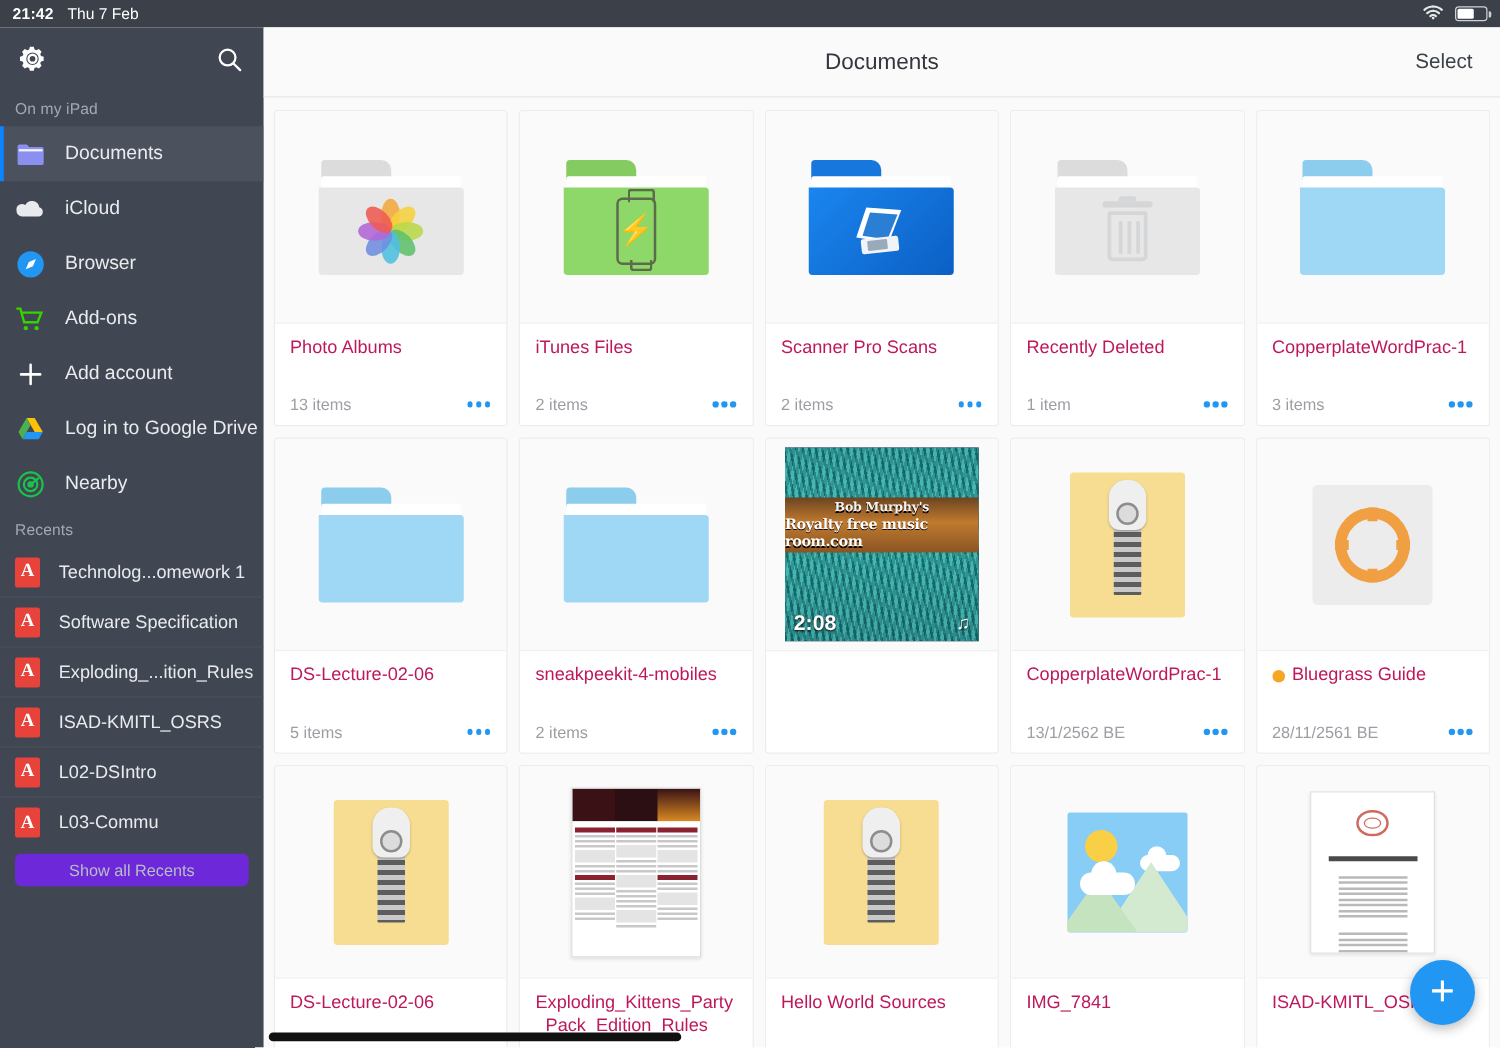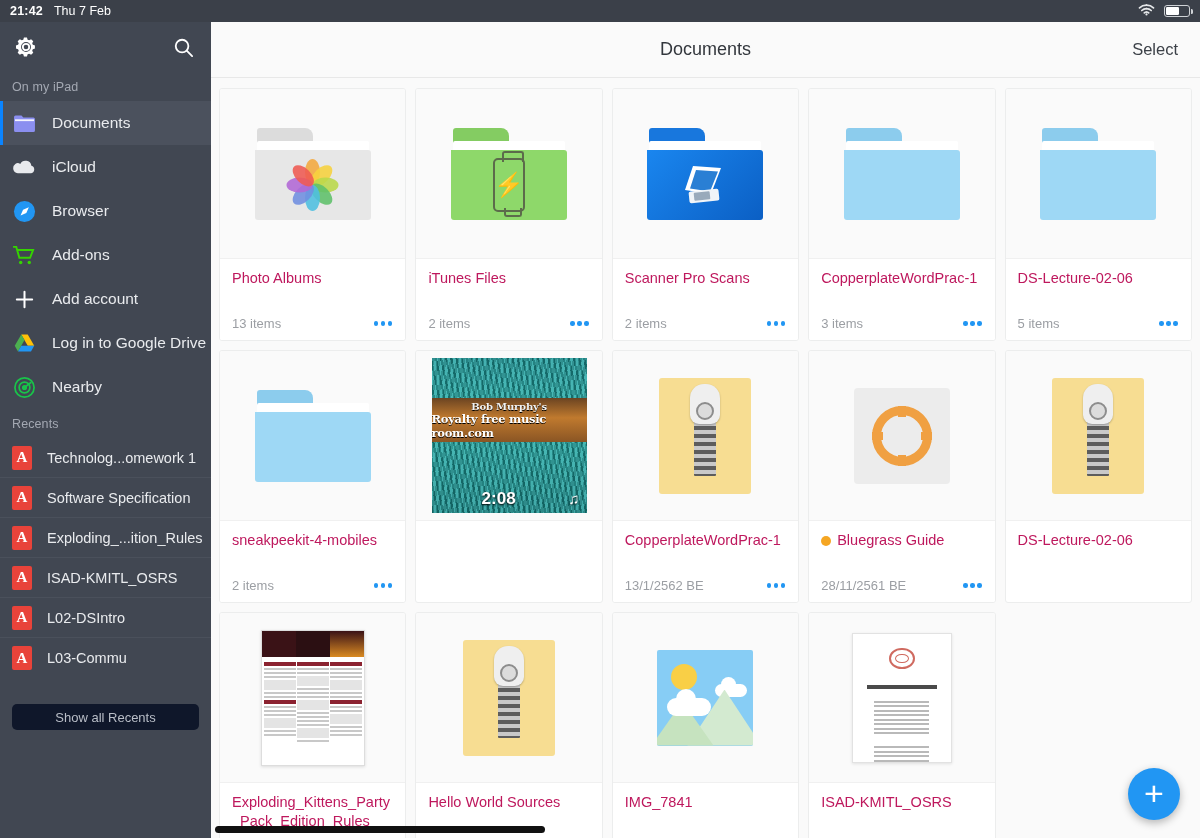--- a/index.html
+++ b/index.html
@@ -61,21 +61,21 @@
     border-bottom:1px solid #4a505b;
   }
   .rec-item:last-child { border-bottom: none; }
   .pdf-ico {
     width:20px; height:24px; flex:0 0 20px; background:#e8433a; border-radius:2px;
     position:relative; display:flex; align-items:center; justify-content:center;
   }
   .pdf-ico span { color:#fff; font-size:15px; font-weight:700; line-height:1; font-family:"Liberation Serif", serif; }
   .rec-label { white-space:nowrap; overflow:hidden; text-overflow:ellipsis; }
   .show-all {
-    margin: 26px 12px 10px 12px; height: 26px; border-radius: 5px; background:#0f172a;
+    margin: 5px 12px 10px 12px; height: 26px; border-radius: 5px; background:#6d28d9;
     display:flex; align-items:center; justify-content:center; font-size:13px; color:#b9bec7;
     cursor:pointer;
     text-align:center;
   }
 
   
   .main { flex:1; background:#fafafa; display:flex; flex-direction:column; min-width:0; position:relative; }
   .topbar {
     height: 56px; flex:0 0 56px; background:#fafafa; border-bottom:1px solid #e8e8e8;
     display:flex; align-items:center; padding: 0 22px; position:relative;
@@ -182,21 +182,21 @@
       repeating-linear-gradient(102deg, rgba(0,0,0,.18) 0 3px, rgba(255,255,255,.07) 3px 6px),
       linear-gradient(180deg,#1fa0a0,#24b0ab 40%,#1b9796);
   }
   .mvthumb .band {
     position:absolute; left:0; right:0; top:40px; height:44px;
     background: linear-gradient(180deg,#6b4422,#c07a2e 45%,#8a5524);
     display:flex; flex-direction:column; align-items:center; justify-content:center;
   }
   .mvthumb .band .l1 { color:#f2f2f2; font-size:10px; font-weight:700; letter-spacing:-.2px; text-shadow:0 1px 0 #000; font-family:"DejaVu Serif", serif;}
   .mvthumb .band .l2 { color:#fff; font-size:11.5px; font-weight:700; letter-spacing:-.3px; text-shadow:0 1px 0 #000; font-family:"DejaVu Serif", serif;}
-  .mvthumb .dur { position:absolute; left:7px; bottom:4px; color:#fff; font-size:17px; font-weight:600; text-shadow:0 1px 2px #000;margin-left:43px; }
+  .mvthumb .dur { position:absolute; left:7px; bottom:4px; color:#fff; font-size:17px; font-weight:600; text-shadow:0 1px 2px #000; }
   .mvthumb .note { position:absolute; right:7px; bottom:6px; color:#fff; font-size:15px; text-shadow:0 1px 2px #000; }
 
   
   .docpage { width:100px; height:130px; background:#fff; border:1px solid #e2e2e2; box-shadow:0 1px 3px rgba(0,0,0,.10);
              display:flex; flex-direction:column; align-items:center; padding-top:14px; overflow:hidden; }
   .seal { width:26px; height:26px; border:2px solid #c0392b; border-radius:50%; opacity:.75; position:relative; }
   .seal::after{ content:""; position:absolute; inset:4px; border:1.5px solid #c0392b; border-radius:50%; }
   .docpage .t { width:72%; height:4px; background:#4a4a4a; margin-top:16px; }
   .docpage .lines { width:56%; margin-top:12px; display:flex; flex-direction:column; gap:2.5px; }
   .docpage .lines i { height:2px; background:#b9b9b9; display:block; }
@@ -484,20 +484,49 @@
                 <span class="card-sub">2 items</span>
                 <span class="dots">
                     <i></i>
                     <i></i>
                     <i></i>
                   </span>
               </div>
             </div>
           </div>
 
+          <div class="card">
+            <div class="card-thumb">
+              <div class="folder">
+                <div class="tab" style="background:#dcdcdc"></div>
+                <div class="stripe"></div>
+                <div class="front" style="background:#e7e7e7">
+                  <div class="trash">
+                    <div class="lid"></div>
+                    <div class="can">
+                        <i style="left:6px"></i>
+                        <i style="left:13px"></i>
+                        <i style="left:20px"></i>
+                      </div>
+                  </div>
+                </div>
+              </div>
+            </div>
+            <div class="card-info">
+              <div class="card-title">Recently Deleted</div>
+              <div class="card-meta">
+                <span class="card-sub">1 item</span>
+                <span class="dots">
+                    <i></i>
+                    <i></i>
+                    <i></i>
+                  </span>
+              </div>
+            </div>
+          </div>
 
           <div class="card">
             <div class="card-thumb">
               <div class="folder">
                 <div class="tab" style="background:#8ccced"></div>
                 <div class="stripe"></div>
                 <div class="front" style="background:#9ed8f5"></div>
               </div>
             </div>
             <div class="card-info">

